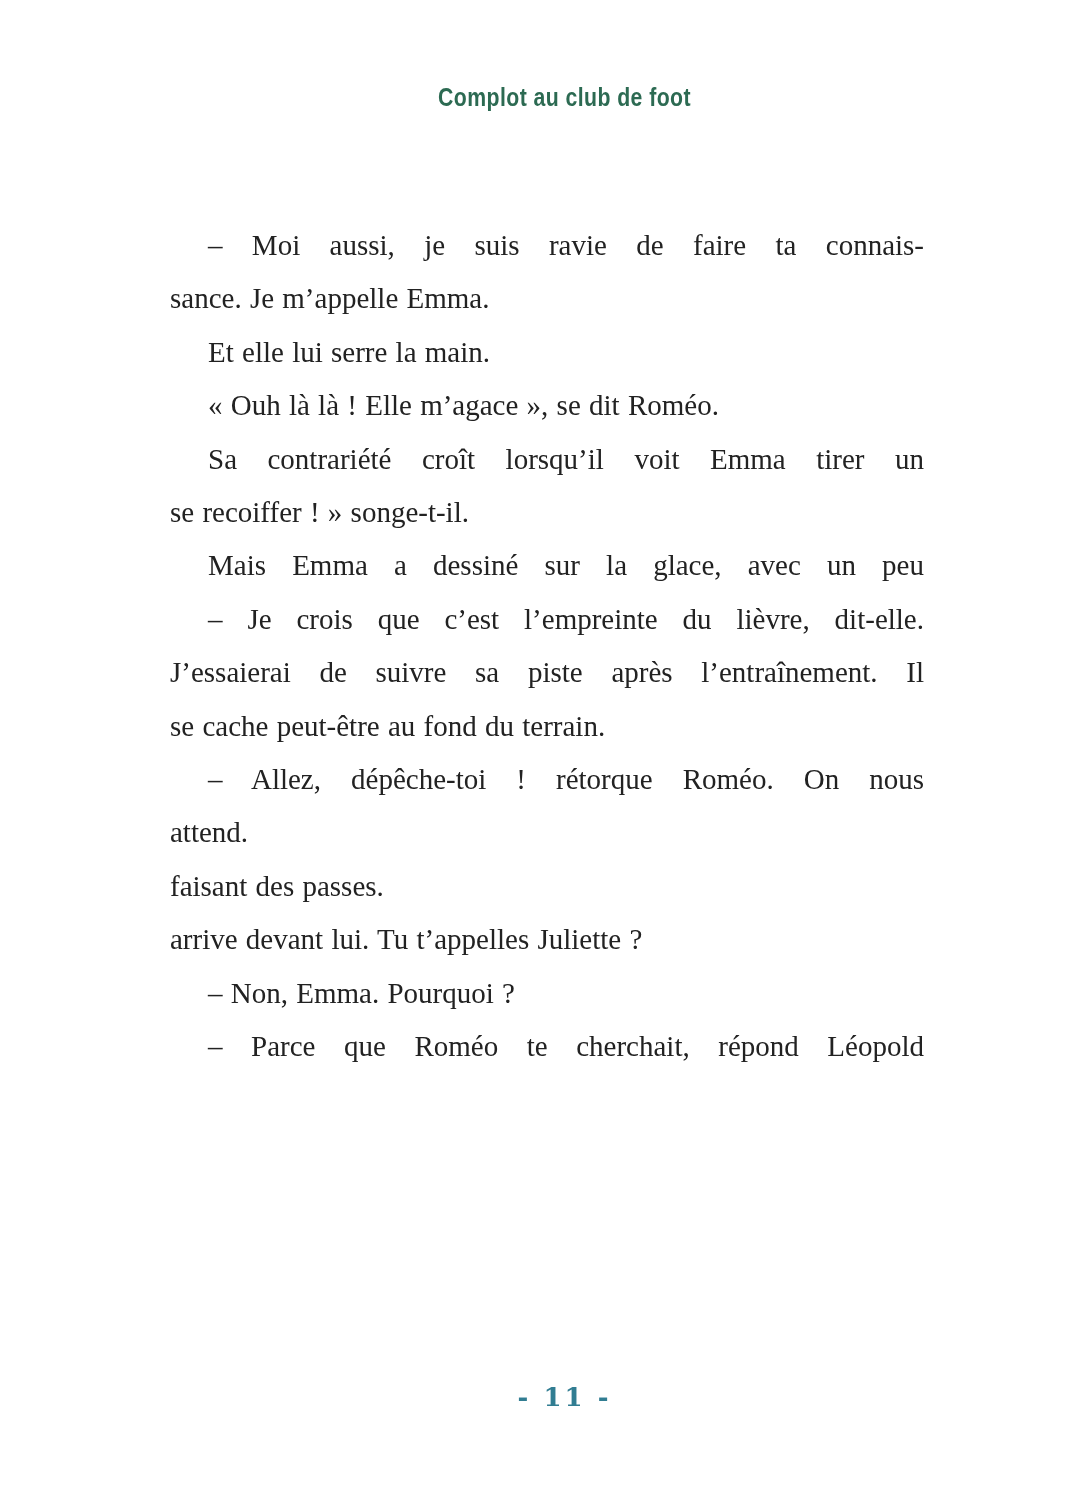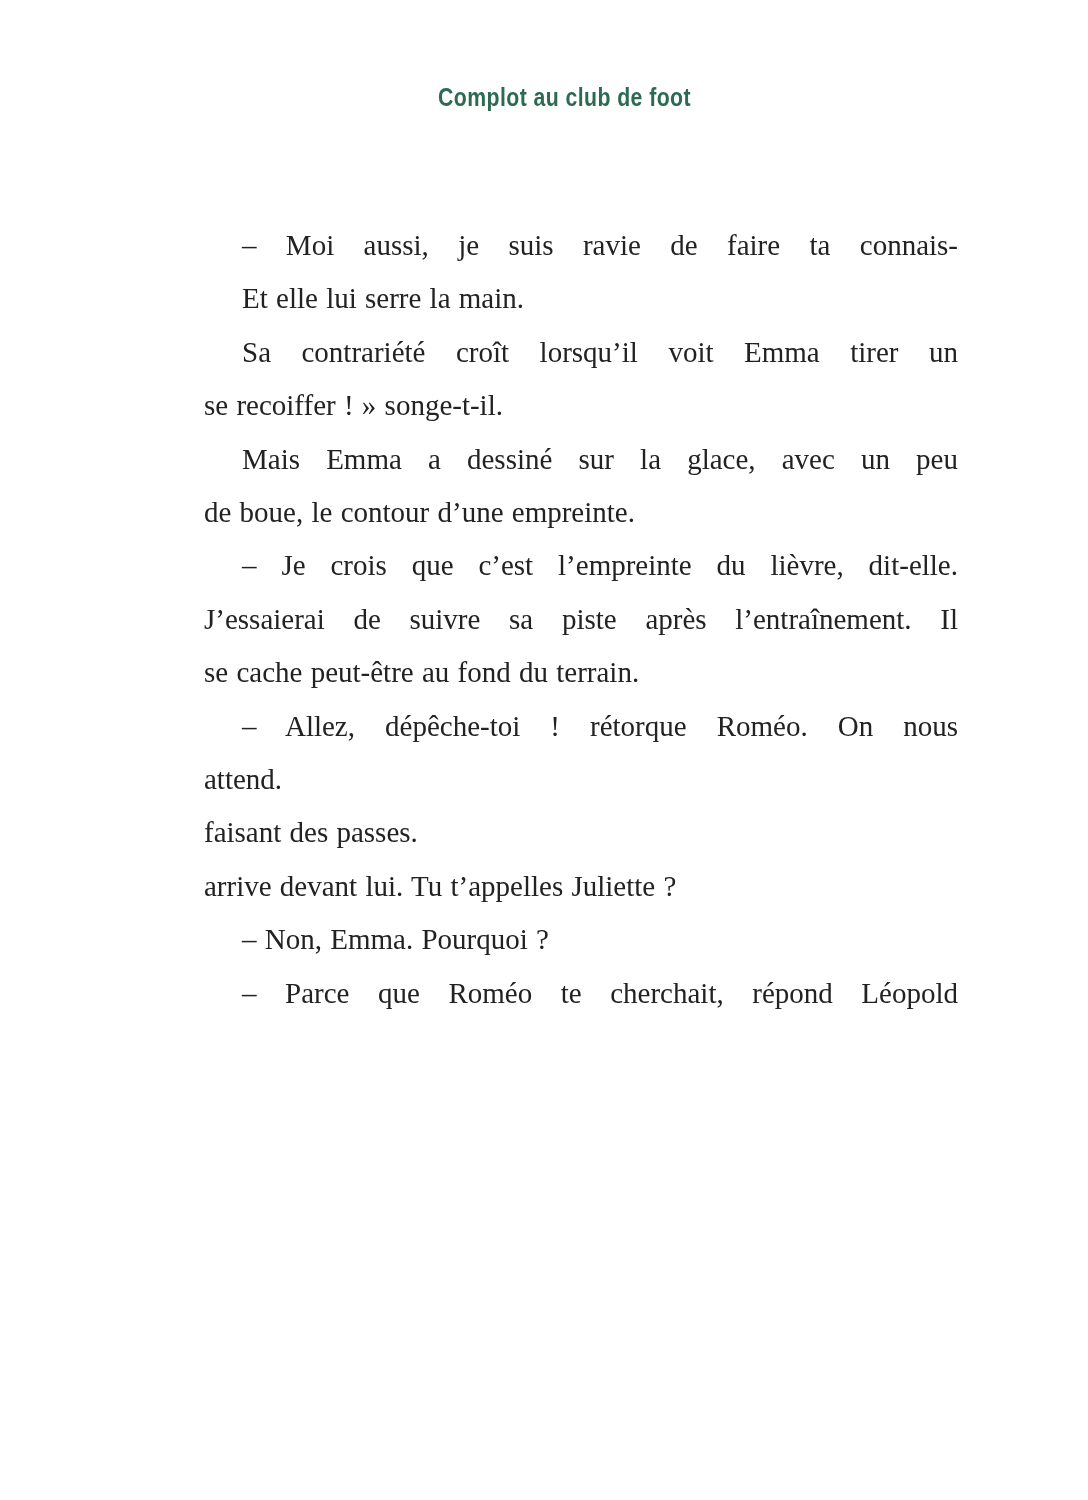--- a/index.html
+++ b/index.html
@@ -21,21 +21,21 @@
     font-weight: bold;
     font-size: 25px;
     letter-spacing: 0.5px;
     color: var(--title-color, #2c6a52);
     transform: scaleX(0.85);
     transform-origin: 50% 50%;
   }
   .body-text {
     position: absolute;
     top: 219px;
-    left: 204px;
+    left: 170px;
     width: 754px;
     font-size: 29px;
     line-height: 53.4px;
     color: var(--body-color, #222222);
   }
   .line {
     text-align: justify;
     word-spacing: 1px;
   }
   .line.just { text-align-last: justify; }
@@ -54,29 +54,31 @@
   }
 </style>
 </head>
 <body>
 
 <div class="page">
   <div class="running-title">Complot au club de foot</div>
 
   <div class="body-text">
       <div class="line indent just">– Moi aussi, je suis ravie de faire ta connais-</div>
+      <div class="line">sance. Je m’appelle Emma.</div>
       <div class="line indent">Et elle lui serre la main.</div>
+      <div class="line indent">« Ouh là là ! Elle m’agace », se dit Roméo.</div>
       <div class="line indent just">Sa contrariété croît lorsqu’il voit Emma tirer un</div>
       <div class="line">se recoiffer ! » songe-t-il.</div>
       <div class="line indent just">Mais Emma a dessiné sur la glace, avec un peu</div>
-      <div class="line">de boue, le contour d’une empreinte.</div>
       <div class="line indent just">– Je crois que c’est l’empreinte du lièvre, dit-elle.</div>
       <div class="line just">J’essaierai de suivre sa piste après l’entraînement. Il</div>
       <div class="line">se cache peut-être au fond du terrain.</div>
       <div class="line indent just">– Allez, dépêche-toi ! rétorque Roméo. On nous</div>
       <div class="line">attend.</div>
       <div class="line">faisant des passes.</div>
       <div class="line">arrive devant lui. Tu t’appelles Juliette ?</div>
       <div class="line indent">– Non, Emma. Pourquoi ?</div>
       <div class="line indent just">– Parce que Roméo te cherchait, répond Léopold</div>
     </div>
 
+  <div class="page-number">- 11 -</div>
 </div>
 
 </body></html>

